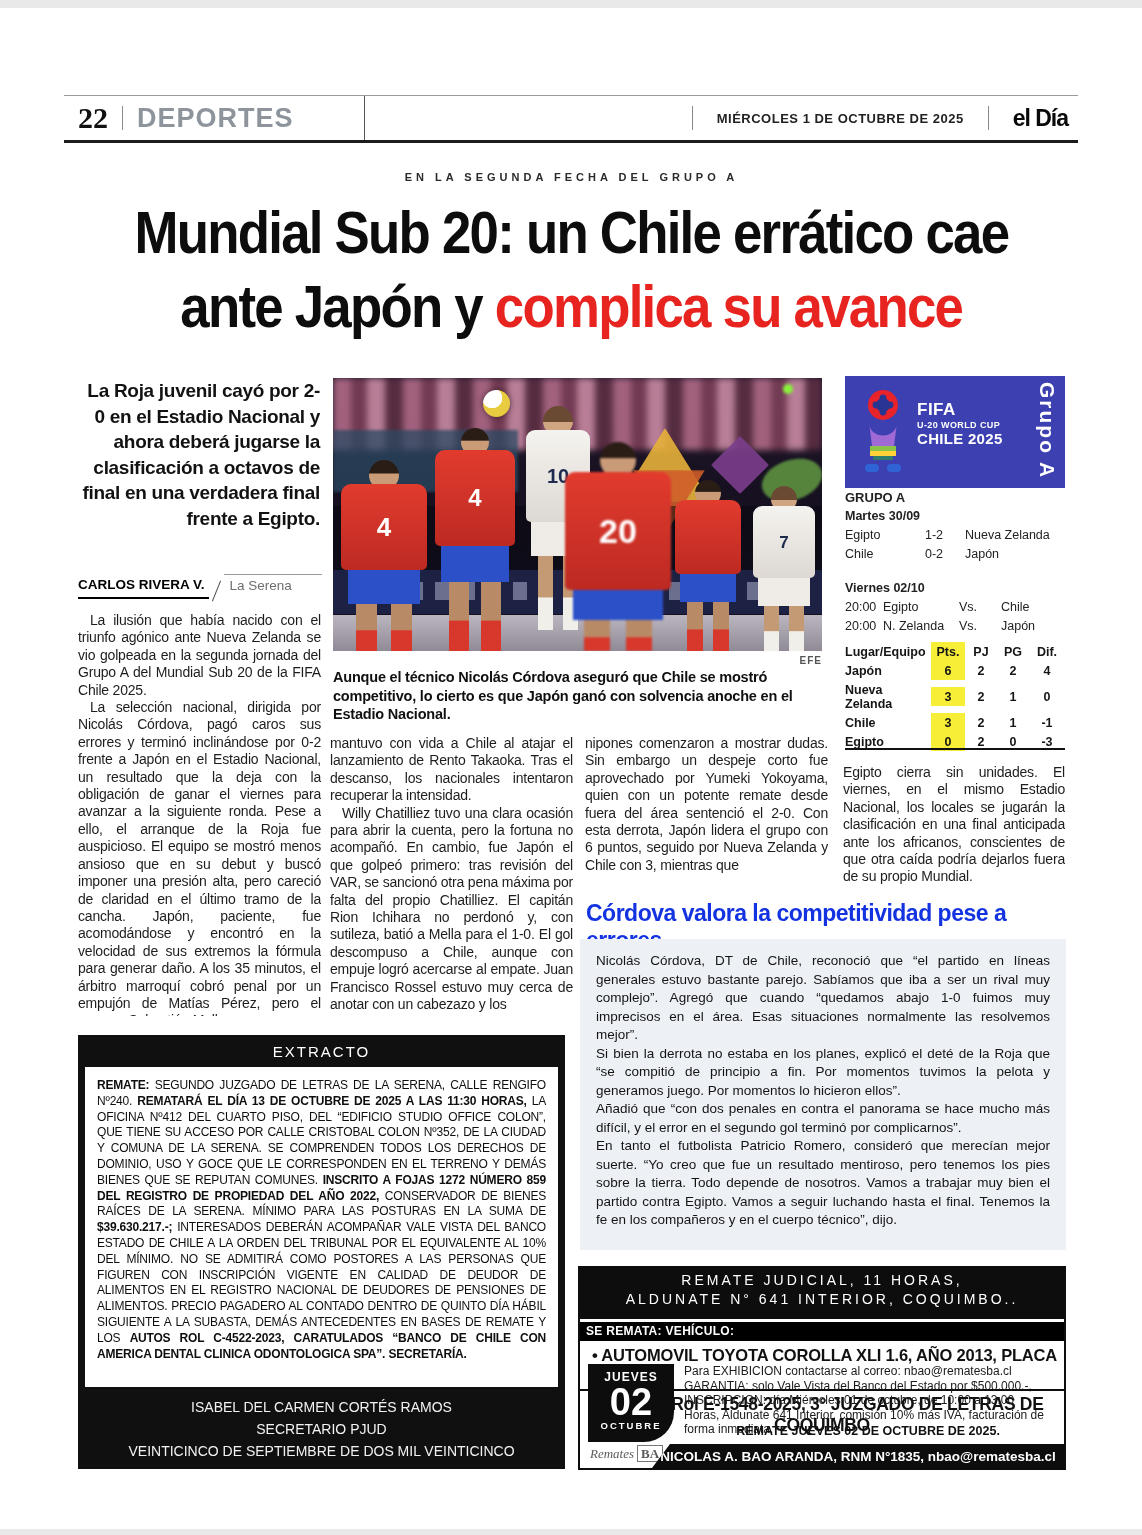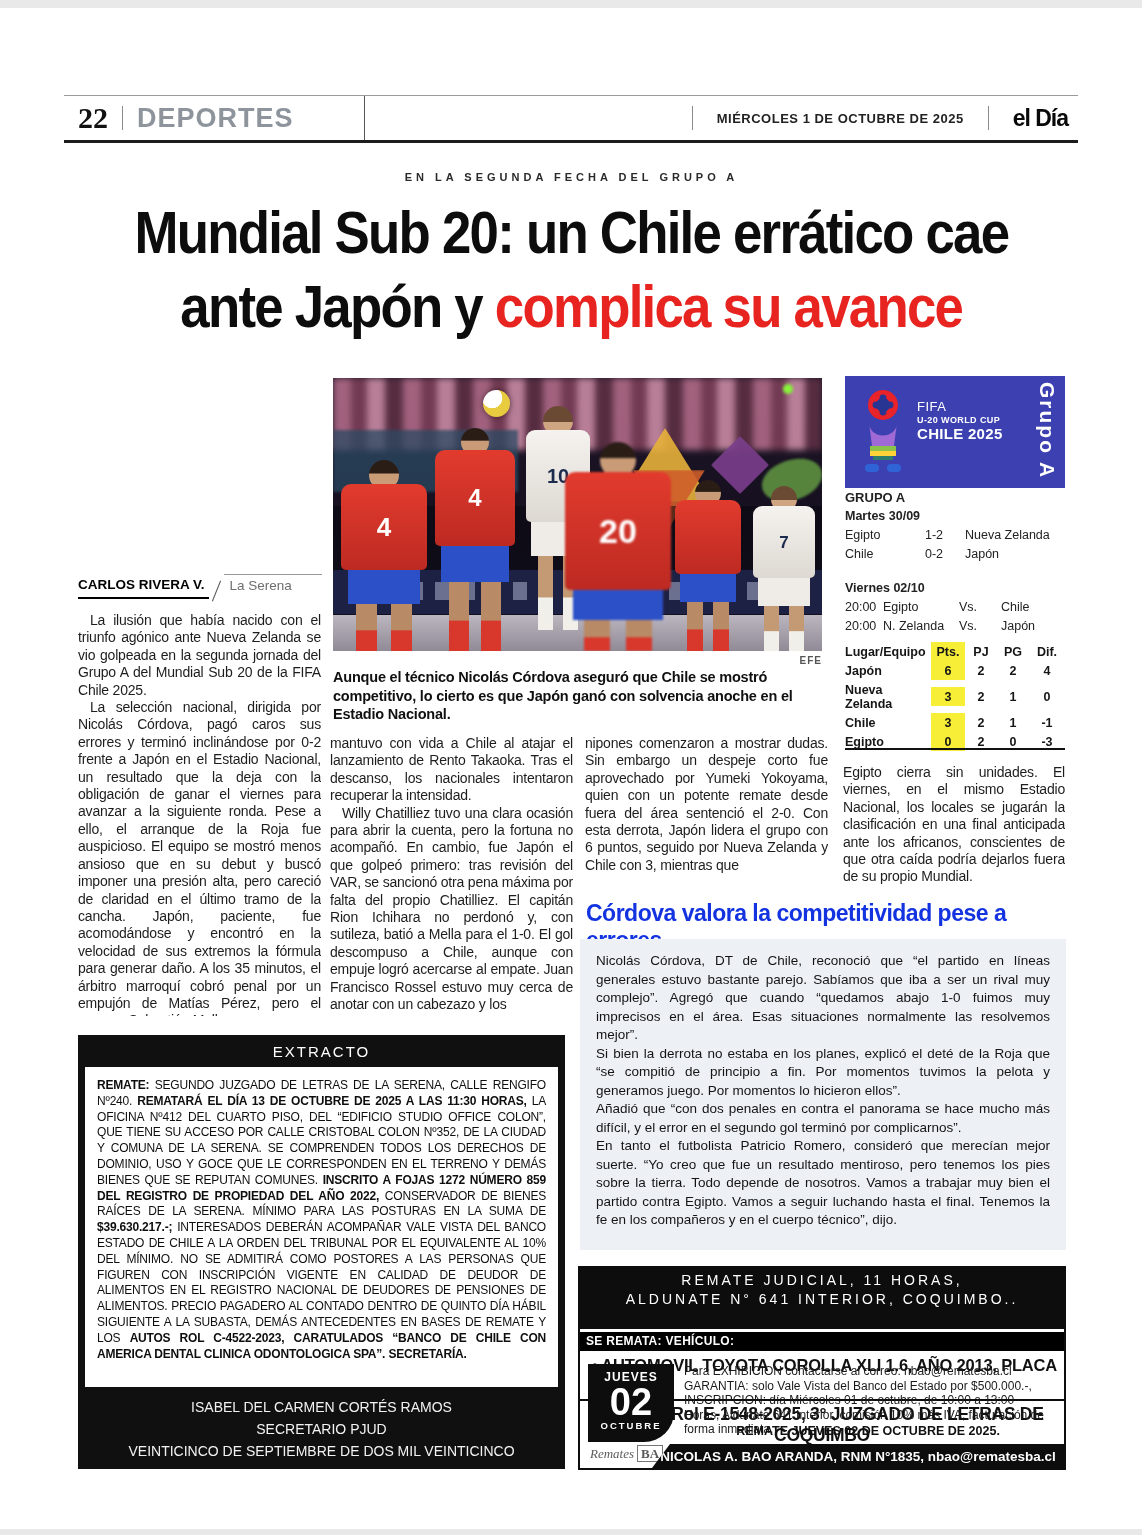--- a/index.html
+++ b/index.html
@@ -91,21 +91,21 @@
   .credit{position:absolute;left:333px;top:647px;width:489px;text-align:right;
           font-size:10px;font-weight:700;letter-spacing:1px;color:#555;}
   .caption{position:absolute;left:333px;top:660px;width:489px;
            font-size:14.5px;font-weight:700;line-height:18.5px;color:#101010;letter-spacing:-.2px;}
 
   
   .fifa-box{position:absolute;left:845px;top:368px;width:220px;height:112px;
             background:#3c40b0;overflow:hidden;}
   .trophy{position:absolute;left:12px;top:12px;}
   .fifa-text{position:absolute;left:72px;top:24px;color:#fff;line-height:1.15;}
-  .ft-fifa{font-size:13px;font-weight:400;letter-spacing:.5px;}
+  .ft-fifa{font-size:17px;font-weight:700;letter-spacing:.5px;}
   .ft-cup{font-size:9px;font-weight:700;letter-spacing:.4px;}
   .ft-chile{font-size:15px;font-weight:800;letter-spacing:.3px;}
   .group-vert{position:absolute;right:2px;top:0;bottom:0;display:flex;align-items:center;
               writing-mode:vertical-rl;font-size:21px;font-weight:800;color:#fff;
               letter-spacing:2px;padding:6px 4px;}
 
   .fixtures{position:absolute;left:845px;top:482px;width:220px;font-size:12.5px;color:#222;}
   .sb-title{font-weight:800;font-size:13px;margin-bottom:3px;}
   .day-label{font-weight:800;font-size:12.5px;margin:4px 0 5px;}
   .day-label.second{margin-top:20px;}
@@ -135,21 +135,21 @@
   .ex-body{margin:0 7px;background:#fff;height:298px;padding:11px 12px;overflow:hidden;
            font-size:12px;line-height:15.8px;text-align:justify;color:#0e0e0e;letter-spacing:-.2px;}
   .ex-body .b{font-weight:800;}
   .ex-body .n{font-weight:500;}
   .ex-footer{color:#f2f2f2;text-align:center;font-size:14px;line-height:22px;padding-top:9px;}
 
   
   .ad{position:absolute;left:578px;top:1258px;width:484px;height:200px;
       border:2px solid #0d0d0d;background:#fff;}
   .ad-head{background:#0d0d0d;color:#fff;text-align:center;font-size:14px;
-           letter-spacing:3px;line-height:19px;padding:3px 0 20px;}
+           letter-spacing:3px;line-height:19px;padding:3px 0 10px;}
   .ad-seremata{background:#000000;color:#fff;font-size:12px;font-weight:700;
                padding:2px 0 3px 6px;margin-top:3px;letter-spacing:.3px;}
   .ad-item{font-size:16.5px;font-weight:700;letter-spacing:-.2px;padding:5px 0 5px 12px;
            border-bottom:2px solid #0d0d0d;}
   .ad-causa{font-size:17.5px;font-weight:800;text-align:center;padding-top:3px;letter-spacing:-.3px;}
   .ad-badge{position:absolute;left:8px;top:96px;width:86px;height:78px;background:#0d0d0d;
             color:#fff;text-align:center;border-radius:0 0 30px 0;padding-top:6px;box-sizing:border-box;}
   .adb-day{font-size:12px;font-weight:700;letter-spacing:1px;}
   .adb-num{font-size:38px;font-weight:800;line-height:36px;}
   .adb-month{font-size:9.5px;font-weight:700;letter-spacing:2px;}
@@ -182,20 +182,21 @@
       <span class="masthead">el Día</span>
     </div>
   </header>
 
   <div class="kicker">EN LA SEGUNDA FECHA DEL GRUPO A</div>
   <h1 class="headline">
     <span class="hl-line">Mundial Sub 20: un Chile errático cae</span><br>
     <span class="hl-line"><span>ante Japón y</span> <span class="hl-red">complica su avance</span></span>
   </h1>
 
+  <div class="lead">La Roja juvenil cayó por 2-0 en el Estadio Nacional y ahora deberá jugarse la clasificación a octavos de final en una verdadera final frente a Egipto.</div>
   <div class="byline">
     <span class="by-name">CARLOS RIVERA V.</span>
     <span class="by-slash"></span>
     <span class="by-loc">La Serena</span>
   </div>
 
   <div class="col col1">
     <p class="ind">La ilusión que había nacido con el triunfo agónico ante Nueva Zelanda se vio golpeada en la segunda jornada del Grupo A del Mundial Sub 20 de la FIFA Chile 2025.</p>
     <p class="ind">La selección nacional, dirigida por Nicolás Córdova, pagó caros sus errores y terminó inclinándose por 0-2 frente a Japón en el Estadio Nacional, un resultado que la deja con la obligación de ganar el viernes para avanzar a la siguiente ronda. Pese a ello, el arranque de la Roja fue auspicioso. El equipo se mostró menos ansioso que en su debut y buscó imponer una presión alta, pero careció de claridad en el último tramo de la cancha. Japón, paciente, fue acomodándose y encontró en la velocidad de sus extremos la fórmula para generar daño. A los 35 minutos, el árbitro marroquí cobró penal por un empujón de Matías Pérez, pero el arquero Sebastián Mella</p>
   </div>

